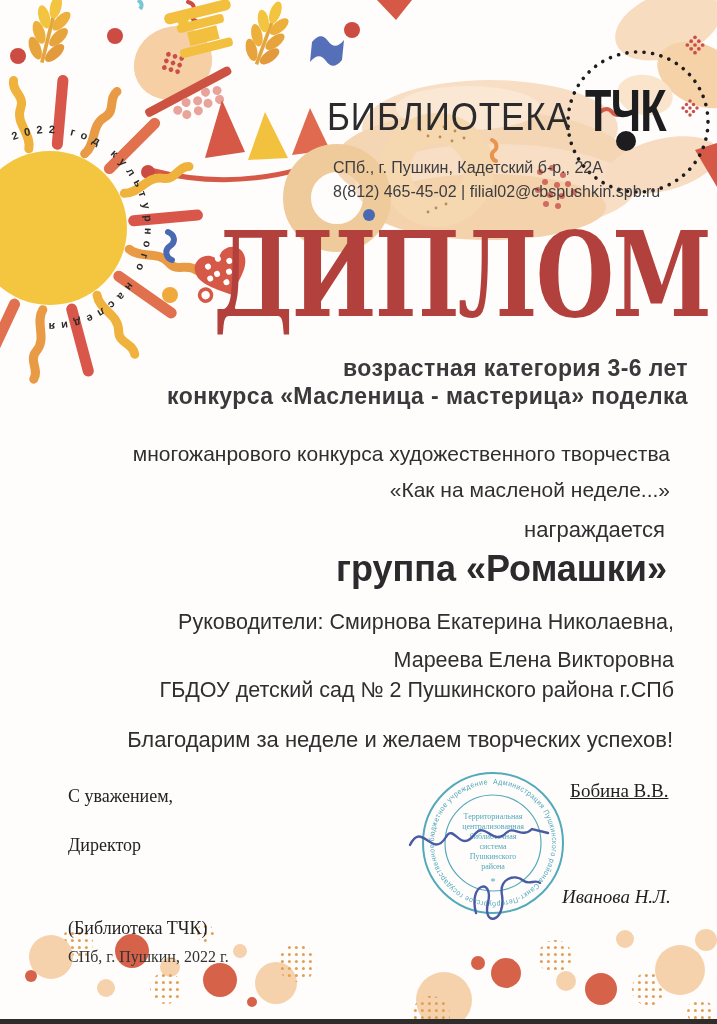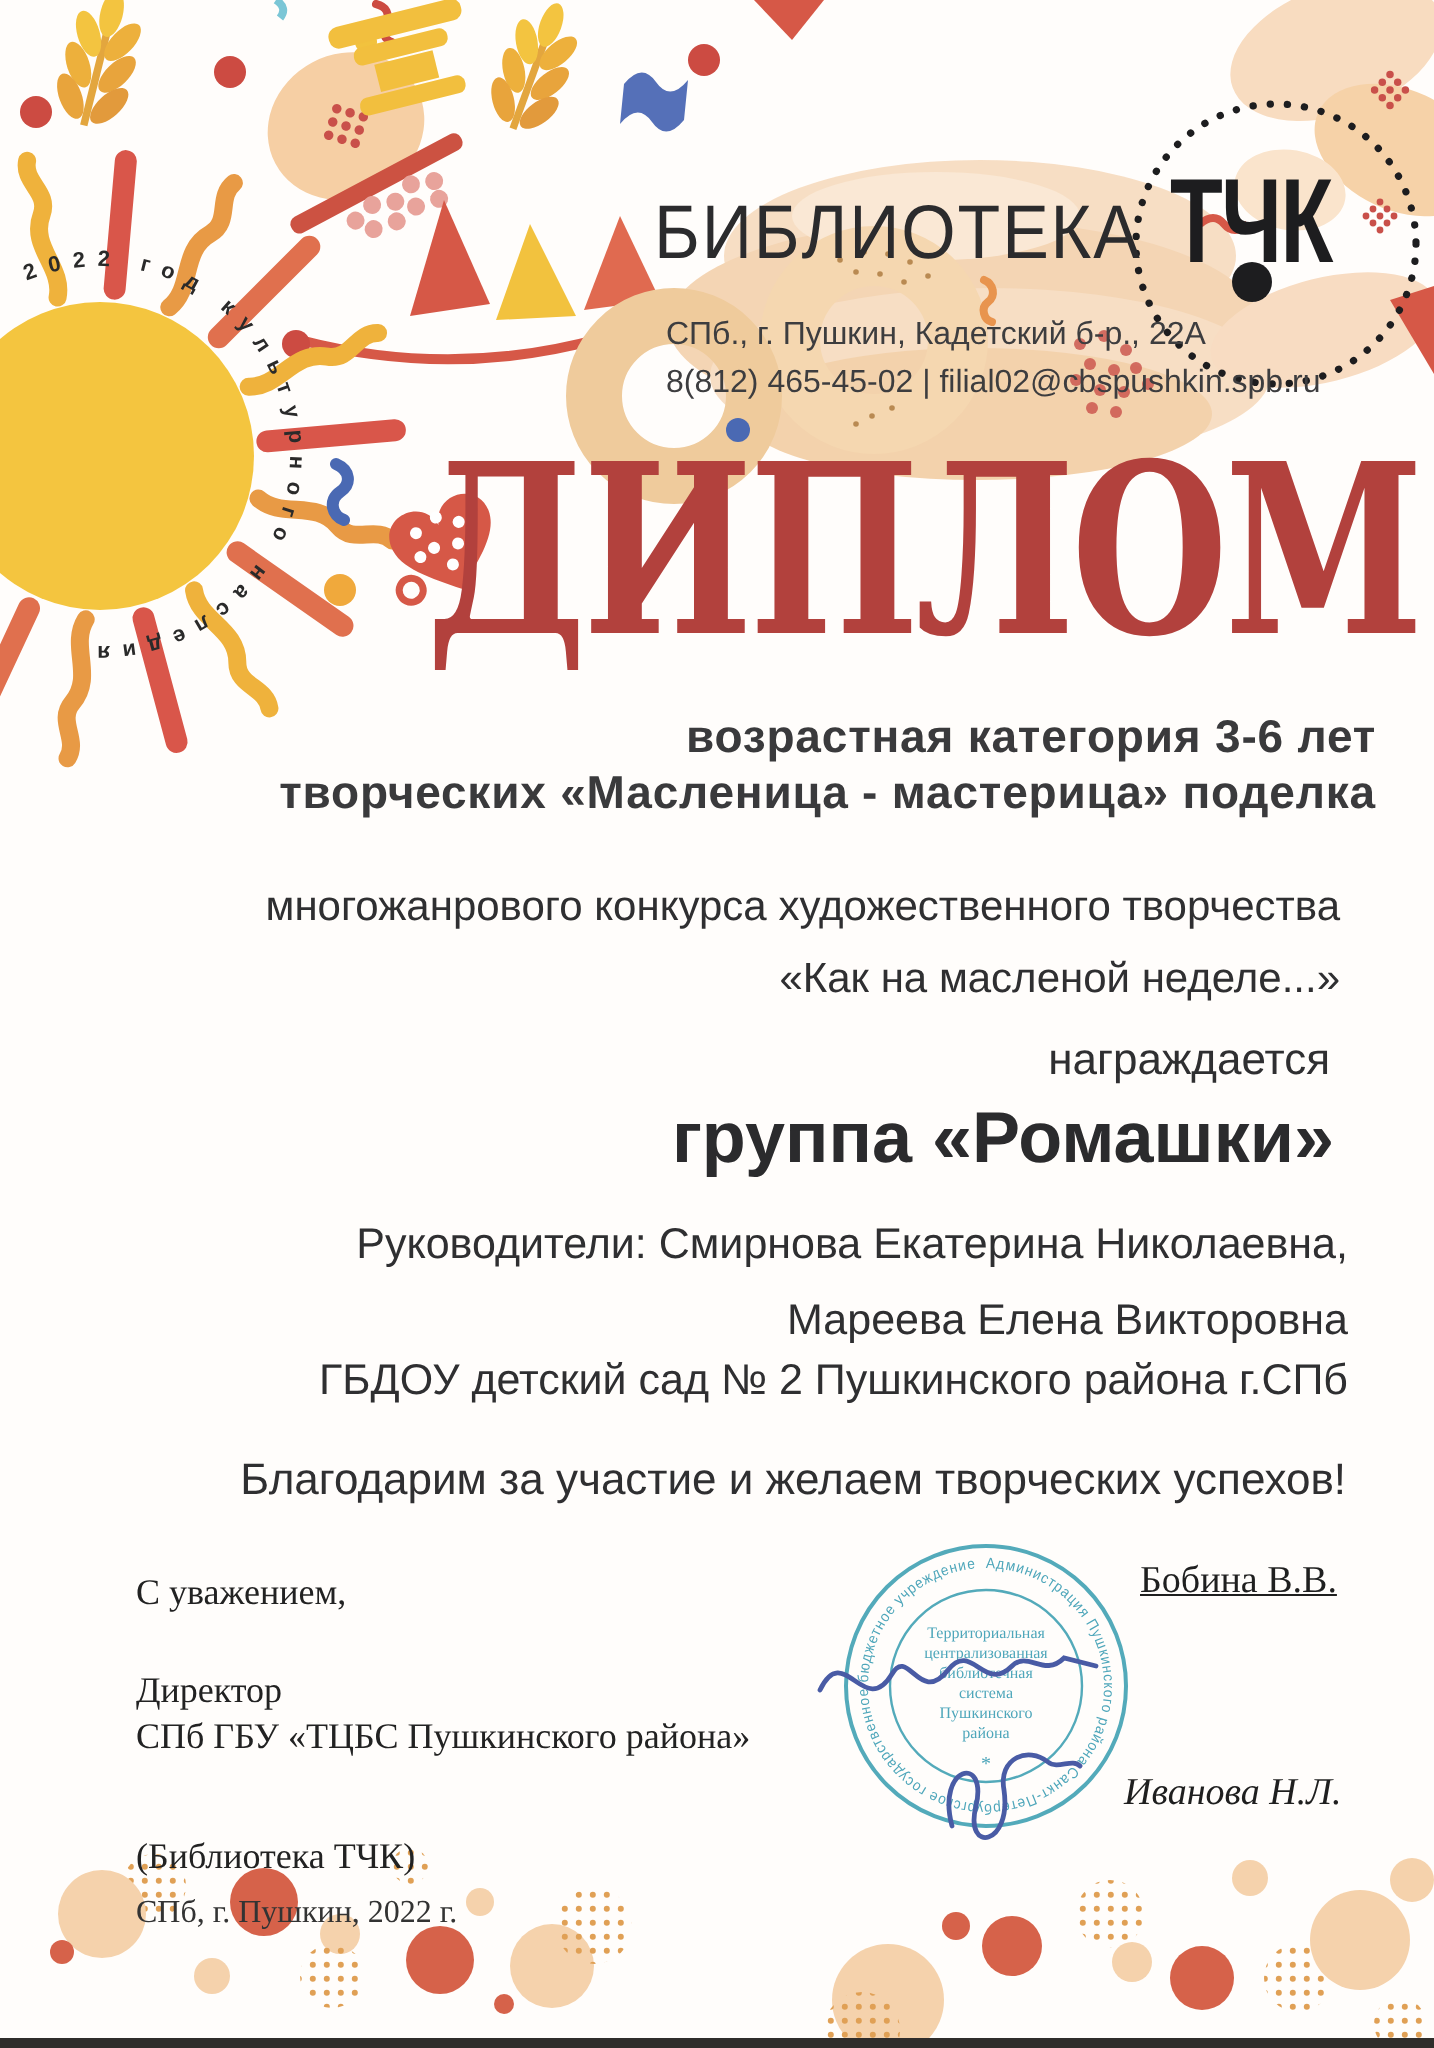--- a/index.html
+++ b/index.html
@@ -268,31 +268,30 @@
 
   <div class="abs txt lib-name">БИБЛИОТЕКА</div>
   <div class="abs txt logo-tchk">ТЧК</div>
   <div class="abs txt addr">СПб., г. Пушкин, Кадетский б-р., 22А</div>
   <div class="abs txt contacts">8(812) 465-45-02 | filial02@cbspushkin.spb.ru</div>
 
   <div class="abs txt title">ДИПЛОМ</div>
   <div class="abs title-dot"></div>
 
   <div class="abs txt r cat">возрастная категория 3-6 лет</div>
-  <div class="abs txt r nom">творческих «Масленица - мастерица» поделка</div>
+  <div class="abs txt r nom">конкурса «Масленица - мастерица» поделка</div>
   <div class="abs txt r contest1">многожанрового конкурса художественного творчества</div>
   <div class="abs txt r contest2">«Как на масленой неделе...»</div>
   <div class="abs txt r awarded">награждается</div>
   <div class="abs txt r recipient">группа «Ромашки»</div>
   <div class="abs txt r lead1">Руководители: Смирнова Екатерина Николаевна,</div>
   <div class="abs txt r lead2">Мареева Елена Викторовна</div>
   <div class="abs txt r inst">ГБДОУ детский сад № 2 Пушкинского района г.СПб</div>
-  <div class="abs txt r grat">Благодарим за участие и желаем творческих успехов!</div>
+  <div class="abs txt r grat">Благодарим за неделе и желаем творческих успехов!</div>
 
   <div class="abs txt serif closing">С уважением,</div>
   <div class="abs txt serif dirtitle">Директор</div>
-  <div class="abs txt serif dirorg">СПб ГБУ «ТЦБС Пушкинского района»</div>
   <div class="abs txt serif headorg">(Библиотека ТЧК)</div>
   <div class="abs txt serif placedate">СПб, г. Пушкин, 2022 г.</div>
   <div class="abs txt serif dirname">Бобина В.В.</div>
   <div class="abs txt serif headname">Иванова Н.Л.</div>
 
 </div>
 
 </body></html>

